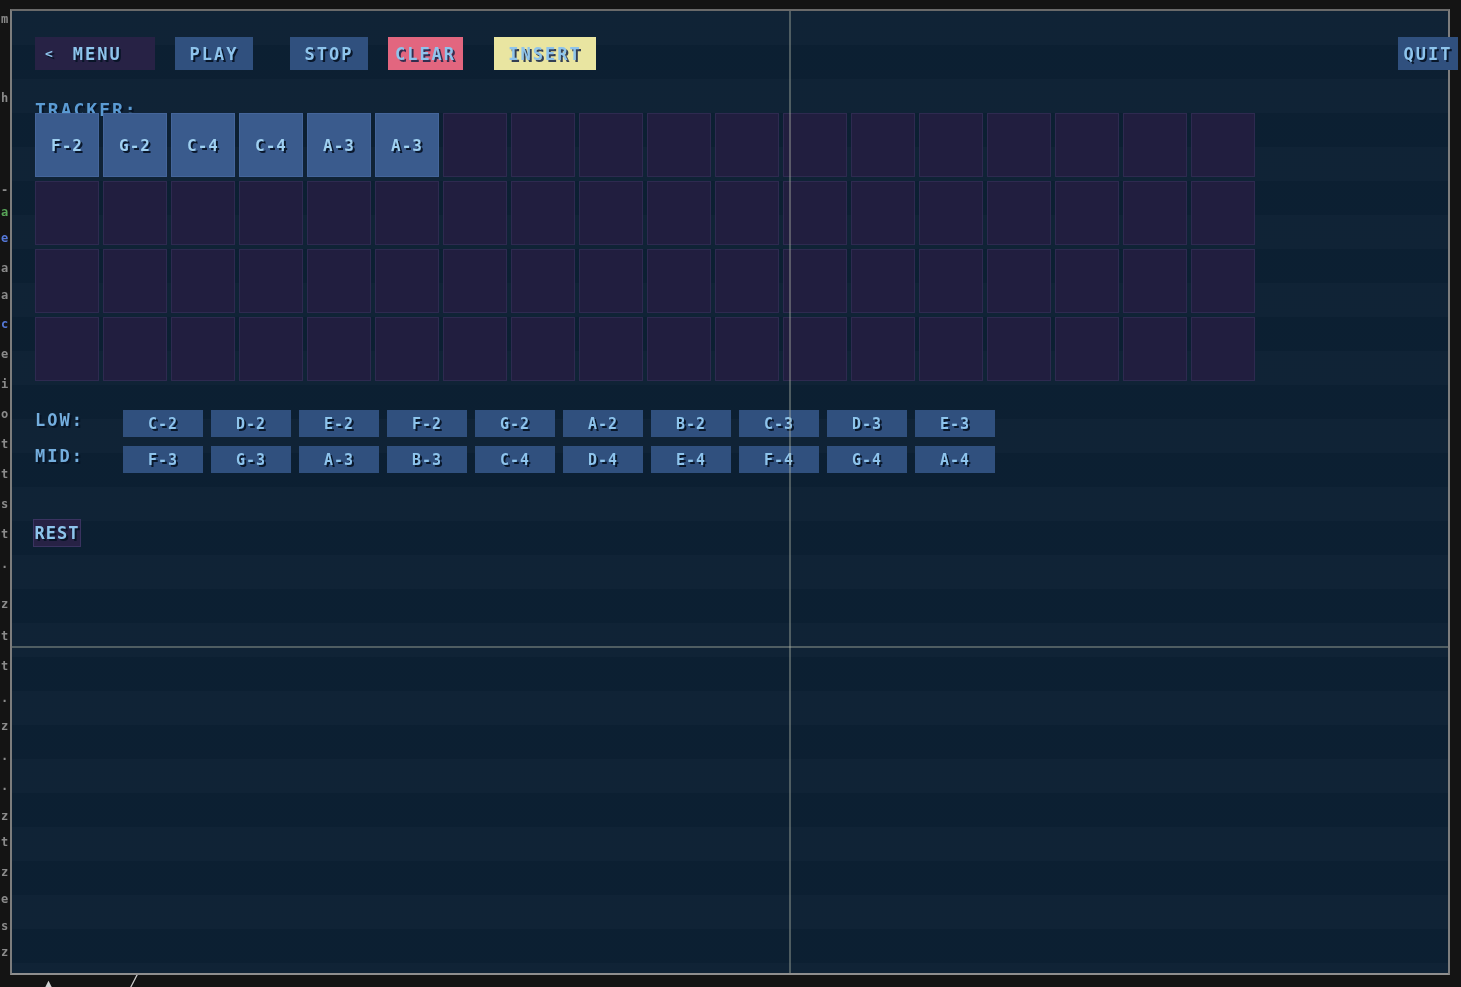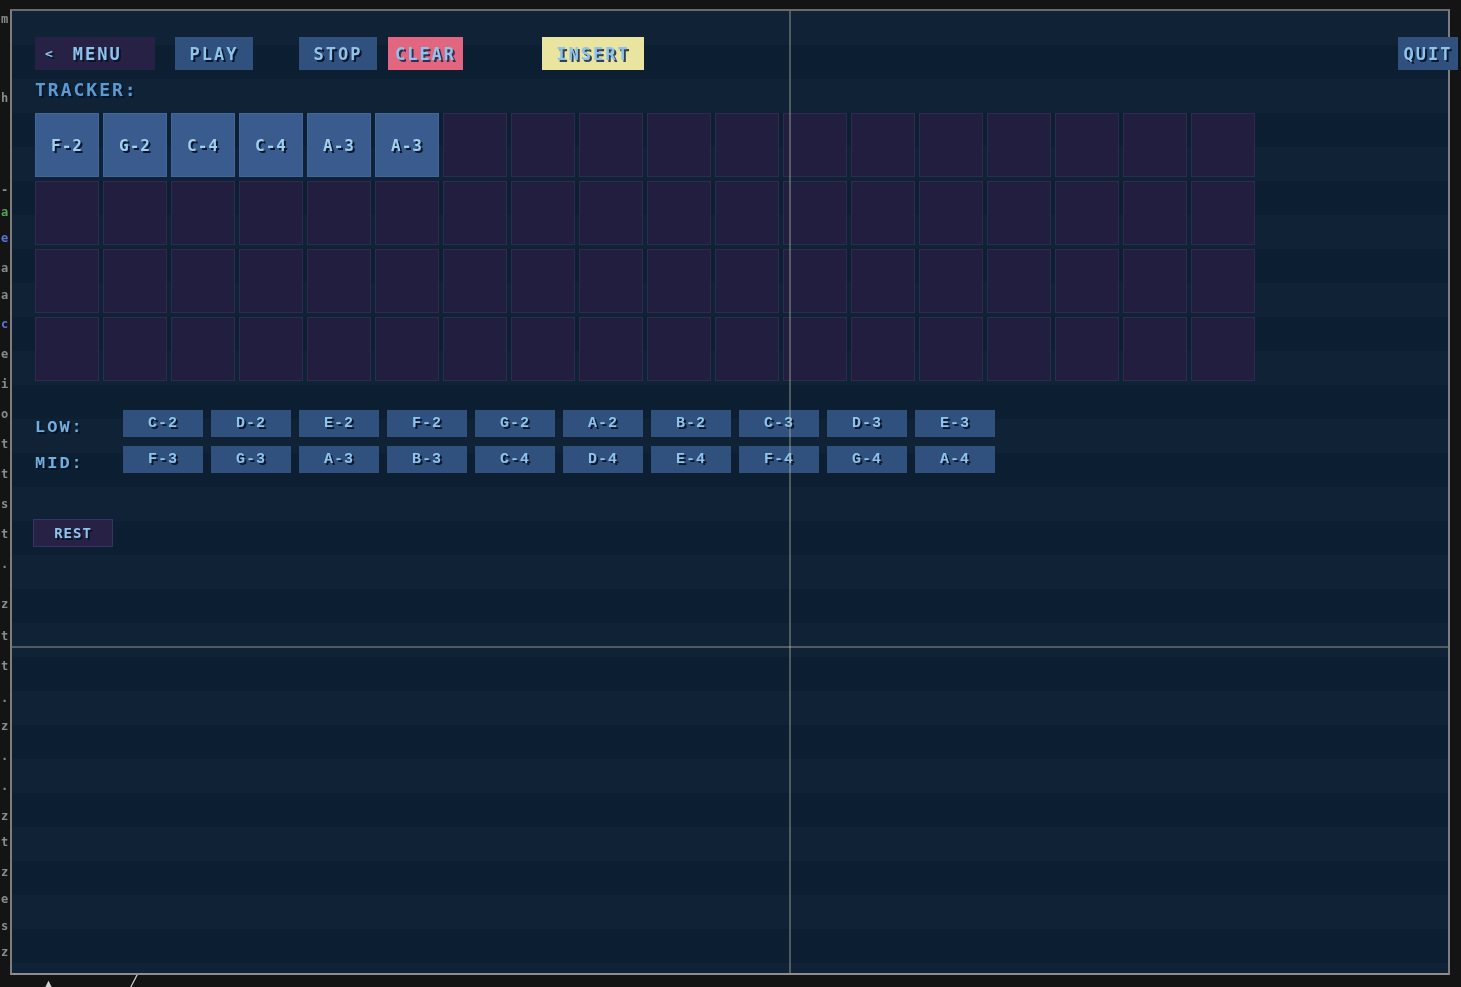--- a/index.html
+++ b/index.html
@@ -50,30 +50,30 @@
     display: flex; align-items: center; justify-content: center;
     font-size: 17px; letter-spacing: 2px; cursor: pointer;
     color: var(--button_text, #8ec4ec);
     text-shadow: 2px 2px 0 rgba(7,20,38,0.95);
     user-select: none;
   }
   .btn-menu  { left: 23px;  width: 120px; background: var(--menu_bg, #272245);
                justify-content: flex-start; padding-left: 10px; }
   .btn-menu .chev { font-size: 13px; margin-right: 18px; }
   .btn-play  { left: 163px; width: 78px;  background: var(--button_blue, #30507e); }
-  .btn-stop  { left: 287px; width: 78px;  background: var(--button_blue, #30507e); }
+  .btn-stop  { left: 278px; width: 78px;  background: var(--button_blue, #30507e); }
   .btn-clear { left: 376px; width: 75px;  background: var(--clear_bg, #e2667f);
                text-shadow: 2px 2px 0 rgba(20,35,70,0.85); }
   .btn-insert{ left: 482px; width: 102px; background: var(--insert_bg, #e9e5a1);
-               text-shadow: 2px 2px 0 rgba(20,35,70,0.85); margin-left: 48px; }
+               text-shadow: 2px 2px 0 rgba(20,35,70,0.85); }
   .btn-quit  { left: 1386px; width: 60px; background: var(--button_blue, #30507e); }
 
   
   .tracker-label {
-    position: absolute; left: 23px; top: 68px;
+    position: absolute; left: 23px; top: 88px;
     font-size: 18px; letter-spacing: 2px;
     color: var(--label_text, #5b9bd3);
     text-shadow: 2px 2px 0 rgba(7,20,38,0.95);
   }
   .grid {
     position: absolute; left: 23px; top: 102px;
     display: grid;
     grid-template-columns: repeat(18, 64px);
     grid-template-rows: repeat(4, 64px);
     gap: 4px;
@@ -87,42 +87,42 @@
     text-shadow: 2px 2px 0 rgba(7,20,38,0.95);
     cursor: pointer;
   }
   .cell.filled {
     background: var(--cell_filled, #3a5b8d);
     border-color: #44659a;
   }
 
   
   .palette { position: absolute; left: 23px; top: 399px; }
-  .palette-row { display: flex; height: 27px; margin-bottom: 9px; align-items: flex-end; font-family: Liberation Mono, monospace; }
+  .palette-row { display: flex; height: 27px; margin-bottom: 9px; align-items: flex-start; }
   .palette-row-label {
     width: 88px; font-size: 17px; letter-spacing: 2px;
     color: var(--palette_label_text, #74aede);
     text-shadow: 2px 2px 0 rgba(7,20,38,0.95);
   }
   .note-btn {
     width: 80px; height: 27px; margin-right: 8px;
     background: var(--button_blue, #30507e);
     display: flex; align-items: center; justify-content: center;
     font-size: 15px; letter-spacing: 1px;
     color: var(--button_text, #8ec4ec);
     text-shadow: 2px 2px 0 rgba(7,20,38,0.95);
     cursor: pointer;
   }
   .rest-btn {
     position: absolute; left: 21px; top: 508px;
-    width: 80px; height: 28px;
+    width: 48px; height: 28px;
     background: var(--menu_bg, #272245);
     border: 1px solid #3a3360;
     display: flex; align-items: center; justify-content: center;
-    font-size: 14px; letter-spacing: 1px;
+    font-size: 17px; letter-spacing: 1px;
     color: var(--button_text, #8ec4ec);
     text-shadow: 2px 2px 0 rgba(7,20,38,0.95);
     cursor: pointer;
   }
 
   
   .crosshair-v {
     position: absolute; left: 777px; top: 0; width: 2px; height: 100%;
     background: rgba(185,190,170,0.38); z-index: 5; pointer-events: none;
   }

